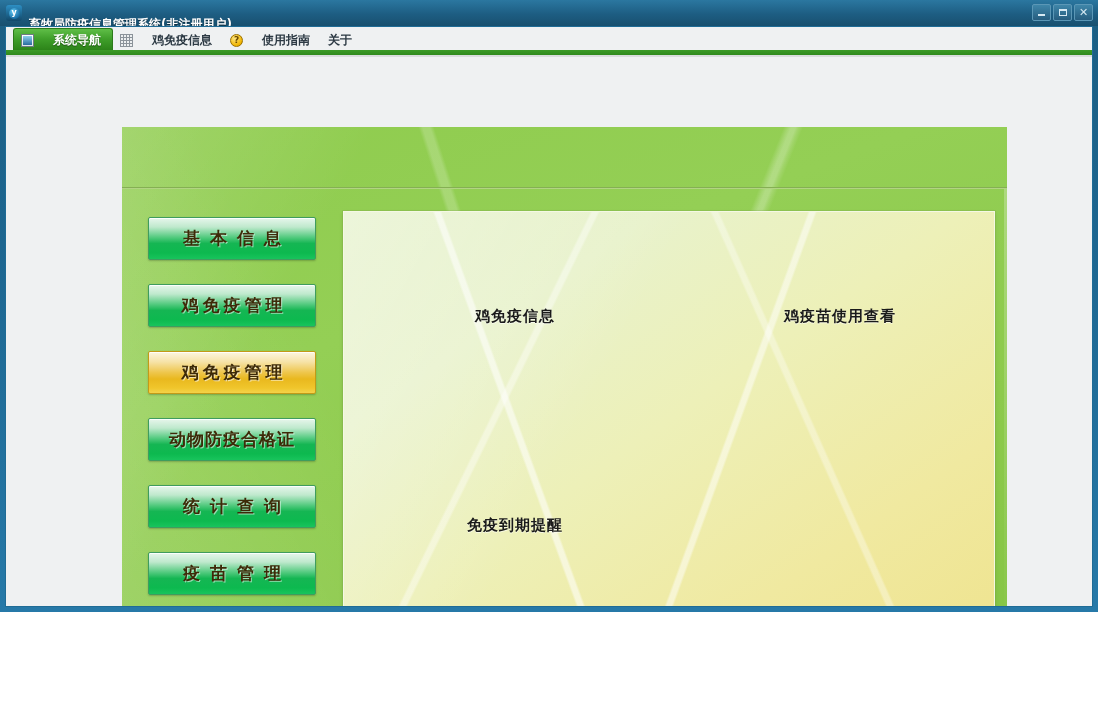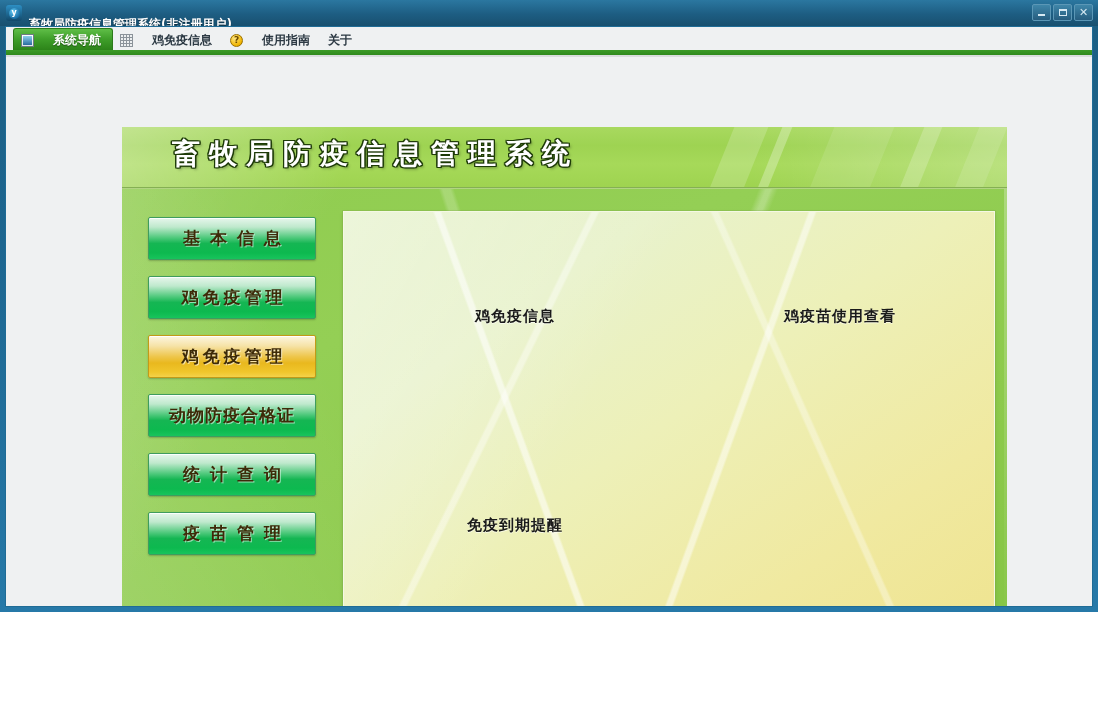--- a/index.html
+++ b/index.html
@@ -165,21 +165,21 @@
       2px 2px 3px rgba(0,0,0,.35);
   }
   .banner-rule{
     position:absolute;left:0;top:60px;width:885px;height:2px;
     background:linear-gradient(180deg,#6f9c3c,#c8e79a);
   }
 
   
   .sidebar{position:absolute;left:26px;top:90px;width:170px;}
   .nav-btn{
-    width:168px;height:43px;margin-bottom:16px;
+    width:168px;height:43px;margin-bottom:24px;
     display:flex;align-items:center;justify-content:center;
     font-size:17px;font-weight:bold;
     box-sizing:border-box;position:relative;
     border-radius:2px;
   }
   .nav-btn .lbl{position:relative;z-index:2;white-space:nowrap;}
   .nav-btn.green{
     background:linear-gradient(180deg,#e7f6ec 0%,#bfe9cd 22%,#4fc97c 48%,#15b653 62%,#0db94f 85%,#18c45c 100%);
     border:1px solid #3f9c5e;
     box-shadow:inset 0 1px 0 rgba(255,255,255,.85), 0 1px 2px rgba(0,0,0,.22);
@@ -289,28 +289,20 @@
         <span>关于</span>
       </div>
     </div>
     <div class="tab-underline"></div>
     <div class="tab-underline-shadow"></div>
 
     <div class="client">
 
       <div class="green-panel">
 
-        <div class="banner">
-          <div class="streak" style="left:600px;width:34px;background:rgba(255,255,255,.18);"></div>
-          <div class="streak" style="left:648px;width:10px;background:rgba(255,255,255,.28);"></div>
-          <div class="streak" style="left:700px;width:60px;background:rgba(255,255,255,.10);"></div>
-          <div class="streak" style="left:790px;width:18px;background:rgba(255,255,255,.20);"></div>
-          <div class="streak" style="left:845px;width:28px;background:rgba(255,255,255,.12);"></div>
-          <div class="banner-title">畜牧局防疫信息管理系统</div>
-        </div>
         <div class="banner-rule"></div>
 
         <div class="sidebar">
 
           <div class="nav-btn green sp1">
             <span class="lbl">基本信息</span>
           </div>
 
           <div class="nav-btn green sp2">
             <span class="lbl">鸡免疫管理</span>

